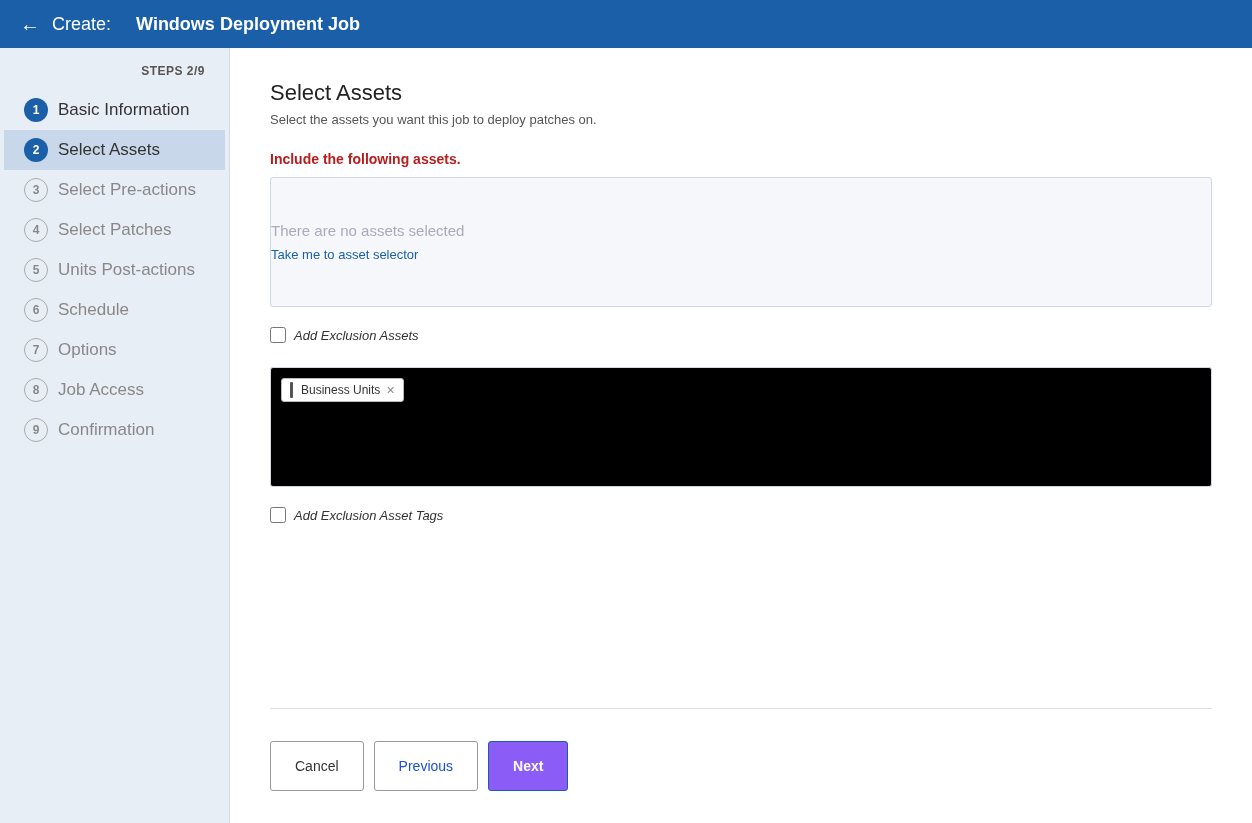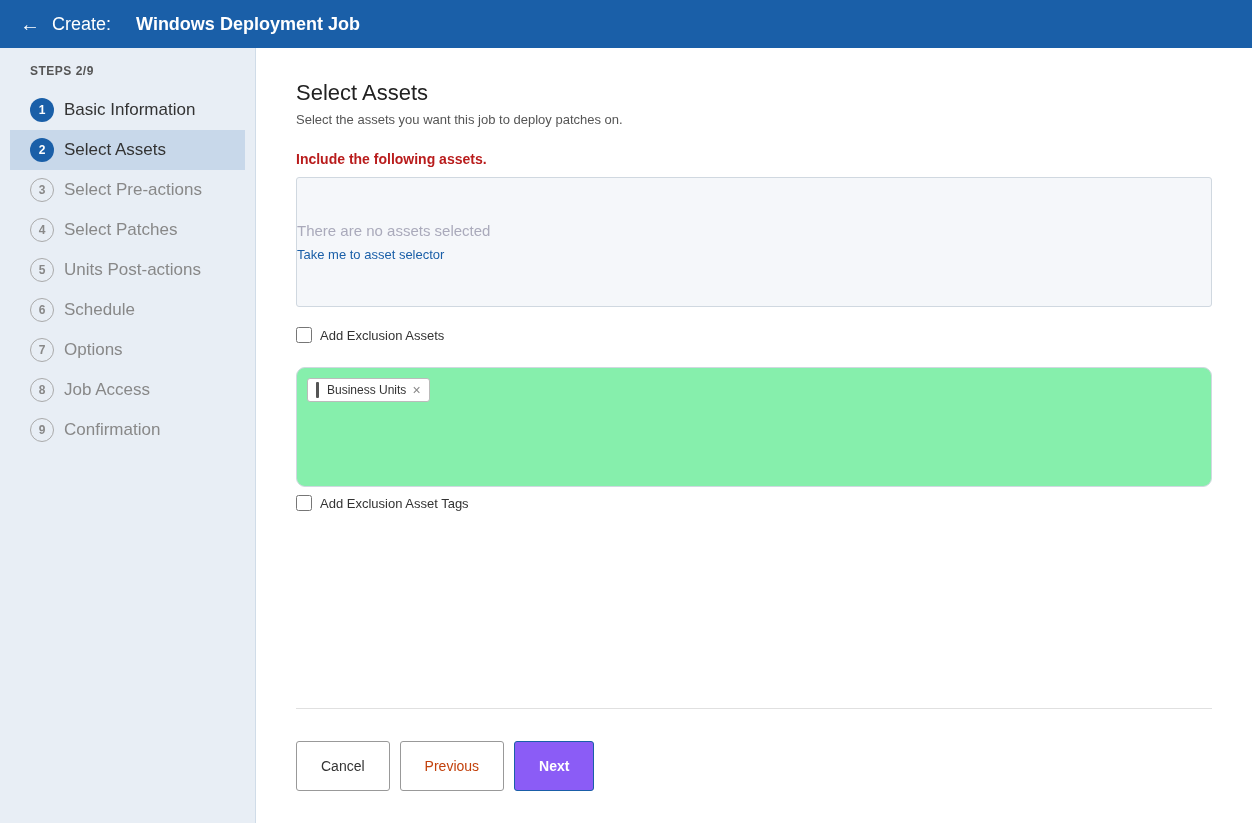--- a/index.html
+++ b/index.html
@@ -30,25 +30,26 @@
     }
 
     
     .layout {
       display: flex;
       height: calc(823px - 48px);
     }
 
     
     .sidebar {
-      width: 256px;
+      width: 230px;
       background: #e8eef5;
-      padding: 16px 10px;
+      padding: 16px 4px;
       flex-shrink: 0;
       border-right: 1px solid #d0dce8;
+      text-align: right;
     }
     .steps-label {
       font-size: 12px;
       font-weight: 600;
       color: #555;
       padding: 0 20px 12px 20px;
       letter-spacing: 0.5px;
     }
     .step-item {
       display: flex;
@@ -153,20 +154,21 @@
       margin-bottom: 24px;
     }
     .checkbox-row input[type="checkbox"] {
       width: 16px;
       height: 16px;
       cursor: pointer;
     }
     .checkbox-label {
       font-size: 13px;
       color: #333;
+      font-style: italic;
     }
 
     
     .tags-header {
       display: flex;
       align-items: center;
       justify-content: space-between;
       margin-bottom: 10px;
     }
     .tags-include-text {
@@ -181,25 +183,25 @@
     .select-tags-link {
       color: #1a5fa8;
       font-size: 13px;
       cursor: pointer;
       text-decoration: none;
     }
 
     
     .tags-box {
       border: 1px solid #d0d8e0;
-      background: #86efac;
-      border-radius: 9px;
+      background: #000000;
+      border-radius: 3px;
       min-height: 120px;
       padding: 10px;
-      margin-bottom: 8px;
+      margin-bottom: 20px;
     }
     .tag-chip {
       display: inline-flex;
       align-items: center;
       background: white;
       border: 1px solid #bbb;
       border-radius: 3px;
       padding: 3px 8px;
       font-size: 12px;
       gap: 6px;
@@ -244,21 +246,21 @@
       font-weight: 400;
     }
     .btn-cancel {
       background: white;
       border: 1px solid #999;
       color: #333;
     }
     .btn-previous {
       background: white;
       border: 1px solid #999;
-      color: #c2410c;
+      color: #1d4ed8;
     }
     .btn-next {
       background: #8b5cf6;
       border: 1px solid #1a5fa8;
       color: white;
       font-weight: 600;
     }
 
     .spacer { flex: 1; }
   </style>

